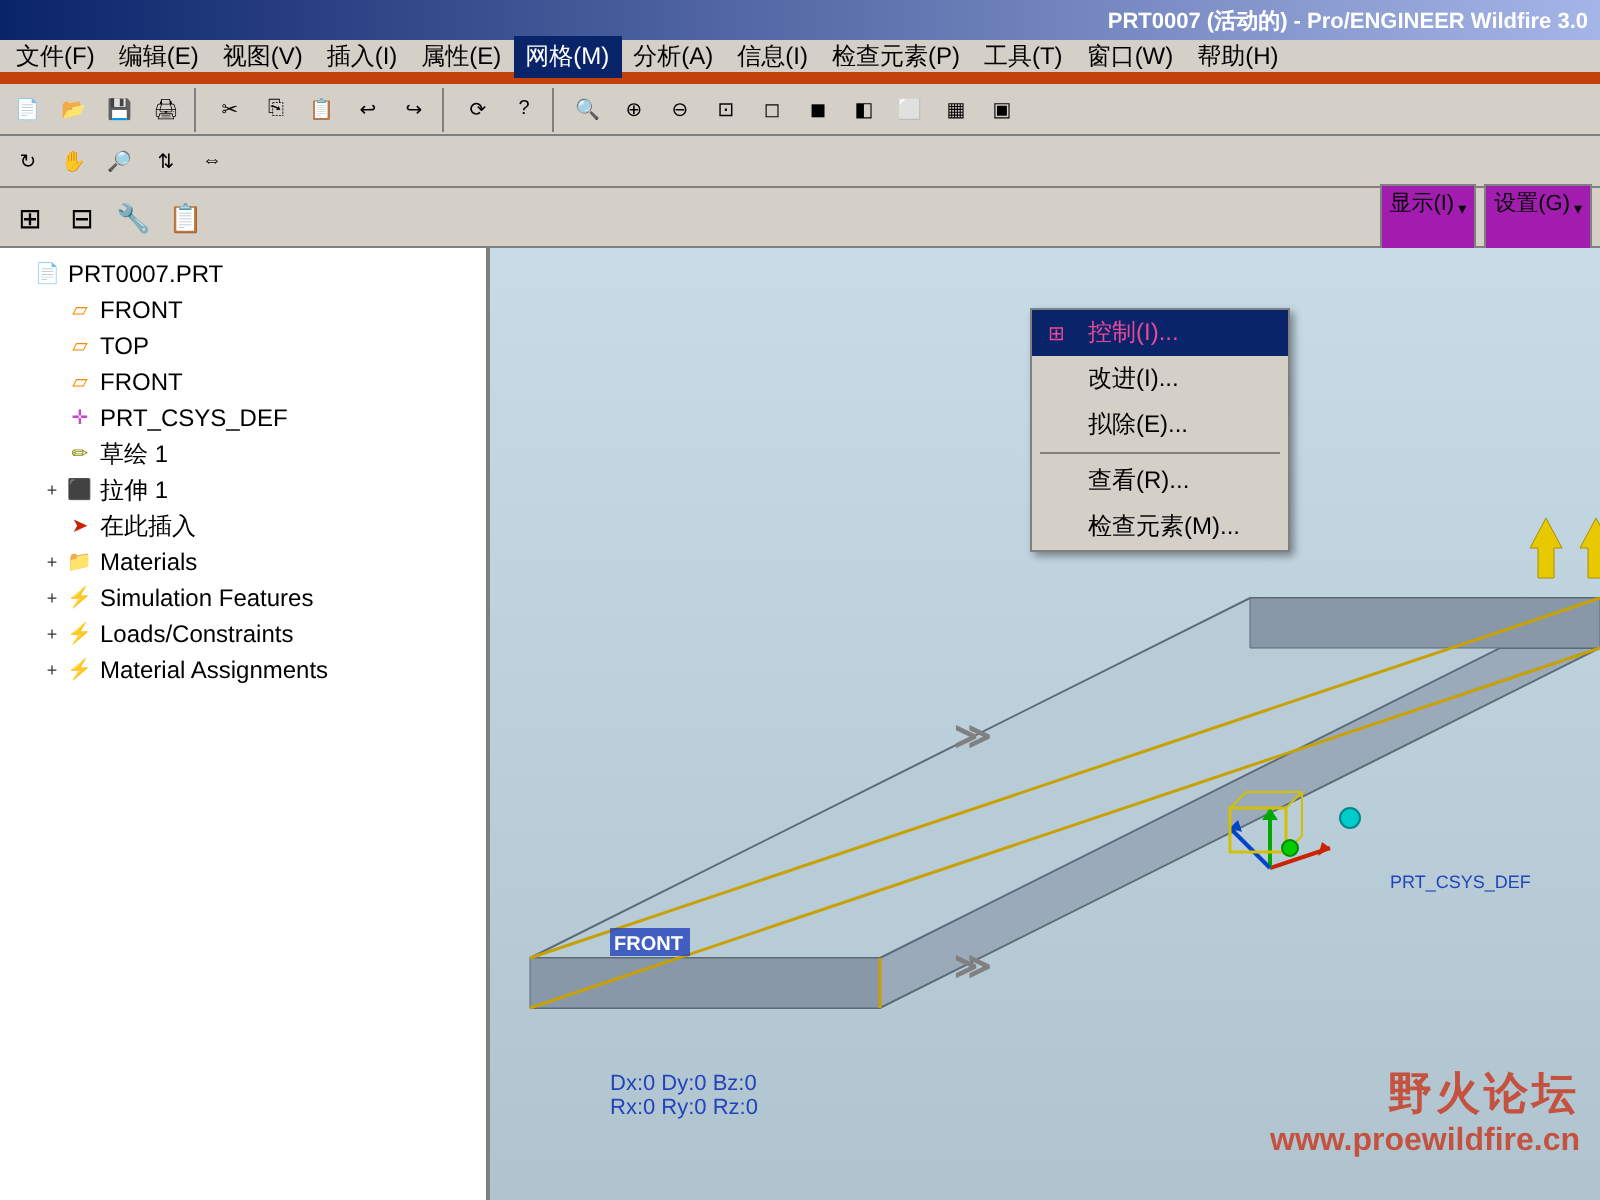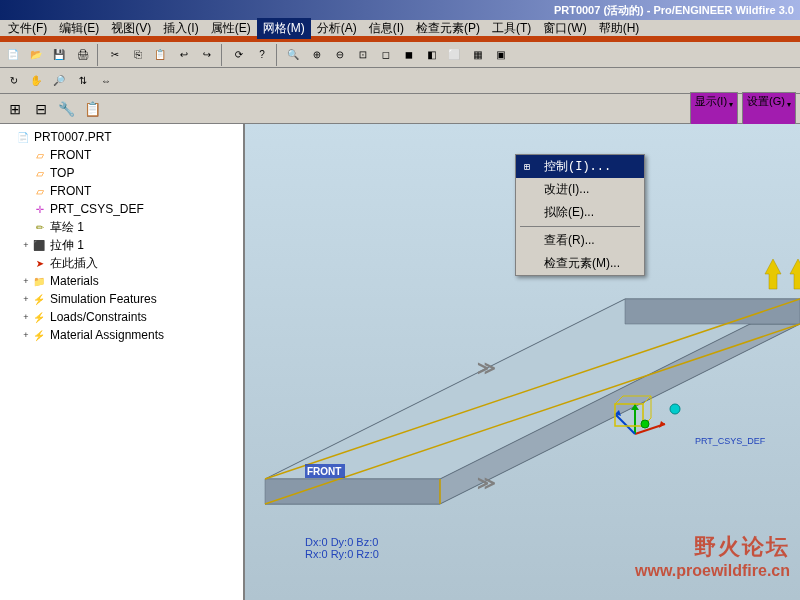--- a/index.html
+++ b/index.html
@@ -139,21 +139,21 @@
       z-index: 100;
       min-width: 130px;
     }
     .ctx-item {
       padding: 3px 20px 3px 8px;
       cursor: pointer;
       font-size: 12px;
       white-space: nowrap;
     }
     .ctx-separator { height: 1px; background: #808080; margin: 2px 4px; }
-    .ctx-item.highlighted { background: #0a246a; color: #ffffff; font-family: Liberation Mono, monospace; }
+    .ctx-item.highlighted { background: #0a246a; color: #ec4899; }
 
     
     #watermark {
       position: absolute;
       bottom: 20px;
       right: 10px;
       text-align: right;
       opacity: 0.7;
     }
     #watermark .logo-text {

